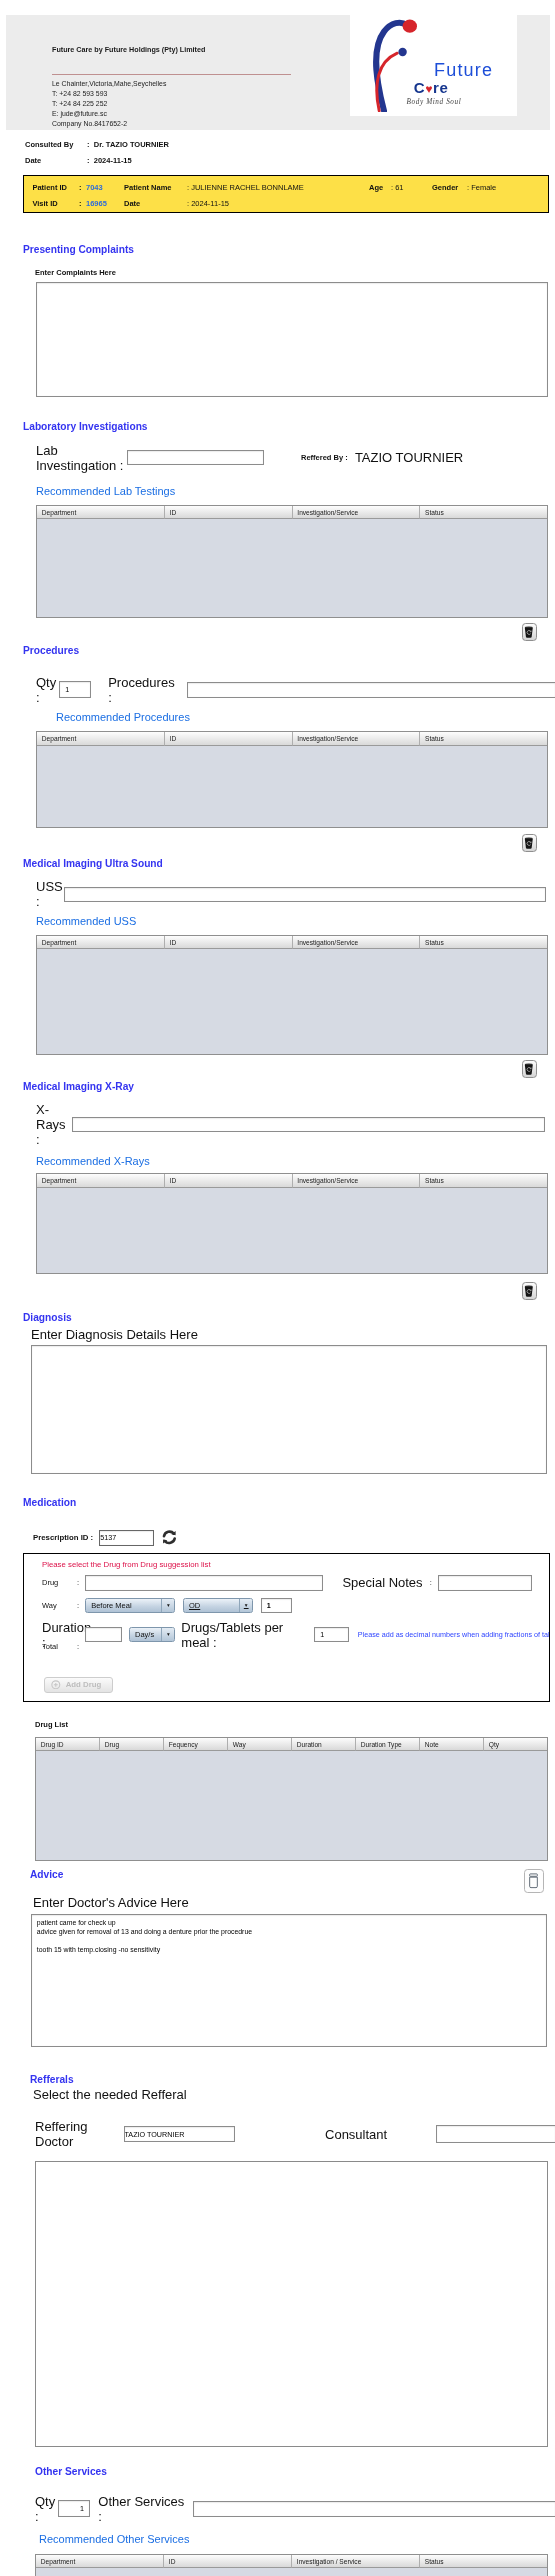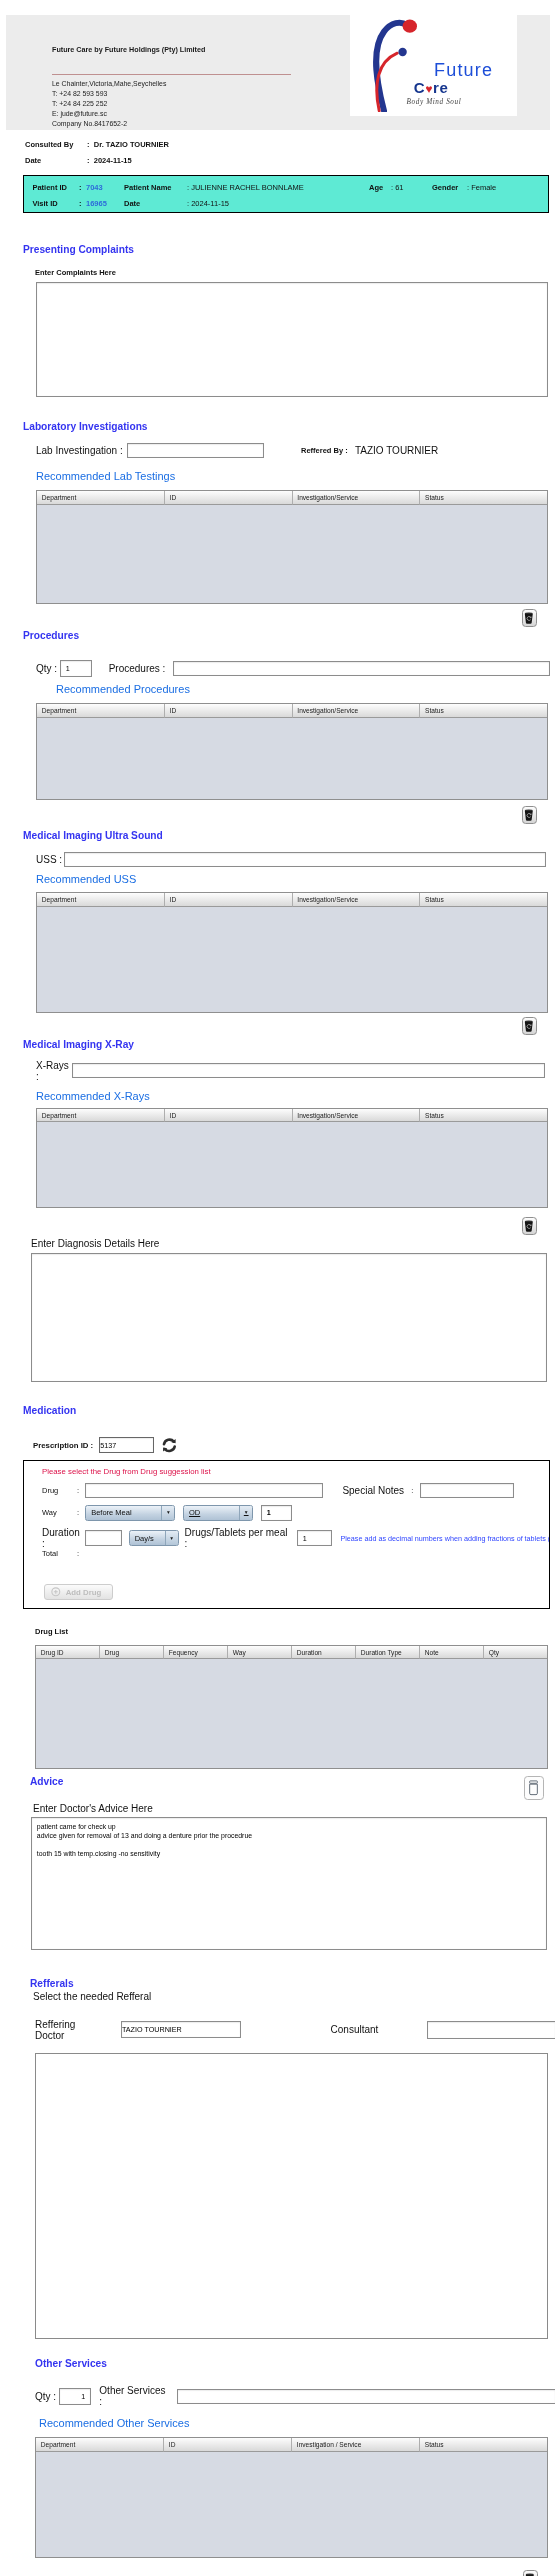--- a/index.html
+++ b/index.html
@@ -20,29 +20,29 @@
   .logo-care .heart { color:#d6252b; font-size:12px; }
   .logo-tag { font-family:"Liberation Serif","DejaVu Serif",serif; font-style:italic; font-size:7.2px; color:#444; margin-top:1.2px; margin-left:3.6px; letter-spacing:0.6px; }
 
   
   .consult-row { margin:9.6px 0 0 25px; font-size:7.5px; font-weight:bold; }
   .consult-row .lbl { display:inline-block; width:60px; }
   .date-row { margin:7.8px 0 0 25px; font-size:7.5px; font-weight:bold; }
   .date-row .lbl { display:inline-block; width:60px; }
 
   
-  .patient-box { position:relative; margin:9.6px 0 0 23px; width:526px; height:38px; border:1.2px solid #000; font-size:7.5px; background:#5eead4; }
+  .patient-box { position:relative; margin:9.6px 0 0 23px; width:526px; height:38px; border:1.2px solid #000; font-size:7.5px; background:#fde047; }
   .patient-box span { position:absolute; white-space:nowrap; }
   .pb-b { font-weight:bold; }
   .pb-blue { color:#2e6cd9; font-weight:bold; }
 
   
   .sec-title { font-size:10.2px; font-weight:bold; color:#3434f0; margin-left:23px; }
   .rec-label { font-size:11px; font-weight:normal; color:#1b6ee3; margin-left:36px; }
-  .fld-label { font-size:10px; color:#111; }
+  .fld-label { font-size:13px; color:#111; }
   .fld-label-b { font-size:7.5px; font-weight:bold; color:#111; }
   input[type="text"], textarea { font-family:"Liberation Sans","DejaVu Sans",sans-serif; font-size:7.2px; border:0.6px solid #8c8c8c; background:#fff; box-shadow:inset 0 0.6px 1.2px rgba(0,0,0,.14); outline:none; }
   textarea { resize:none; padding:3.6px 4.8px; line-height:9px; }
   .rtable { margin-left:36px; width:512px; border:0.6px solid #8f8f8f; }
   .rthead { display:flex; }
   .rth { flex:1; font-size:6.6px; color:#1a1a1a; padding:3px 4.8px 2.4px 4.8px; background:linear-gradient(#fdfdfd,#d9d9d9); border-right:0.6px solid #aeaeae; border-bottom:0.6px solid #9a9a9a; }
   .rth:last-child { border-right:none; }
   .rtbody { background:#d6dae3; }
   .trash-row { display:flex; justify-content:flex-end; margin-right:19px; }
   .trash-btn { width:15.5px; height:18px; border:0.6px solid #8f8f8f; border-radius:3.6px; background:linear-gradient(#fdfdfd,#d5d5d5); display:flex; align-items:center; justify-content:center; cursor:pointer; }
@@ -242,20 +242,21 @@
     <div class="trash-btn">
       <svg width="9.6" height="12" viewBox="0 0 16 20">
           <ellipse cx="8" cy="2.6" rx="6.6" ry="1.7" fill="#2c2c2c"></ellipse>
           <path d="M1.4 3.2 L3.2 18 q.2 1.7 1.9 1.7 h5.8 q1.7 0 1.9-1.7 L14.6 3.2 Z" fill="#141414"></path>
           <path d="M10.6 8.2 a3.3 3.3 0 1 0 .5 4.6" fill="none" stroke="#cfcfcf" stroke-width="1.1"></path>
           <path d="M11.6 7.4 l.3 2.3 -2.2-.4" fill="none" stroke="#cfcfcf" stroke-width="1.1"></path>
         </svg>
     </div>
   </div>
 
+  <div class="sec-title" style="margin-top:12px;">Diagnosis</div>
   <div class="fld-label" style="margin:3.6px 0 0 31px;">Enter Diagnosis Details Here</div>
   <textarea style="margin: 3.6px 0px 0px 31px; width: 516px; height: 129px; display: block;"></textarea>
 
   <div class="sec-title" style="margin-top:23px;">Medication</div>
   <div class="presc-row" style="margin-top:20.3px;">
     <span class="presc-label">Prescription ID :</span>
     <input type="text" style="margin-left: 6px; width: 55px; height: 16px; border-color: rgb(102, 102, 102);" value="5137">
     <button class="refresh-btn">
       <svg width="16.7" height="16.7" viewBox="0 0 28 28">
         <path d="M5 12 a9.5 9.5 0 0 1 16.5 -4.2" fill="none" stroke="#2e2e2e" stroke-width="4.4" stroke-linecap="round"></path>

